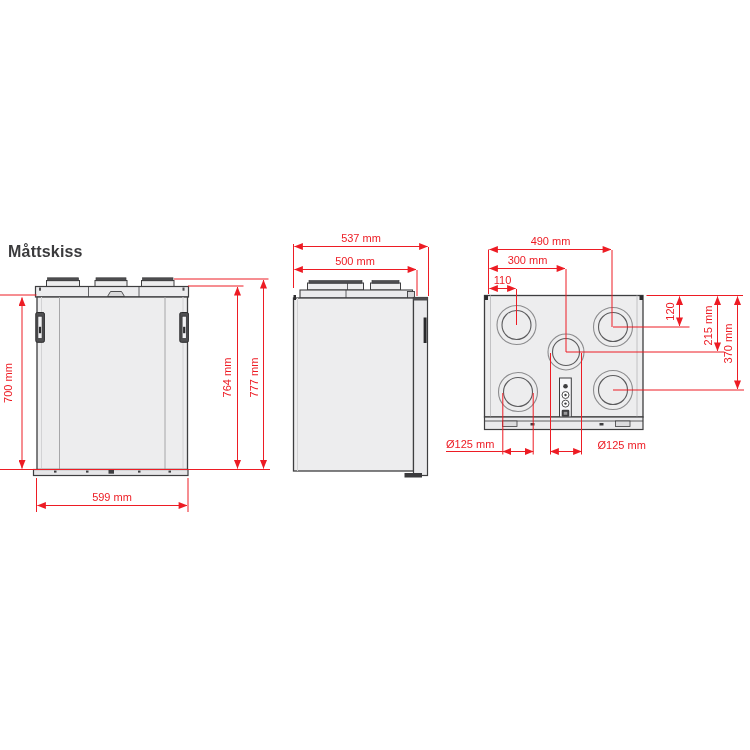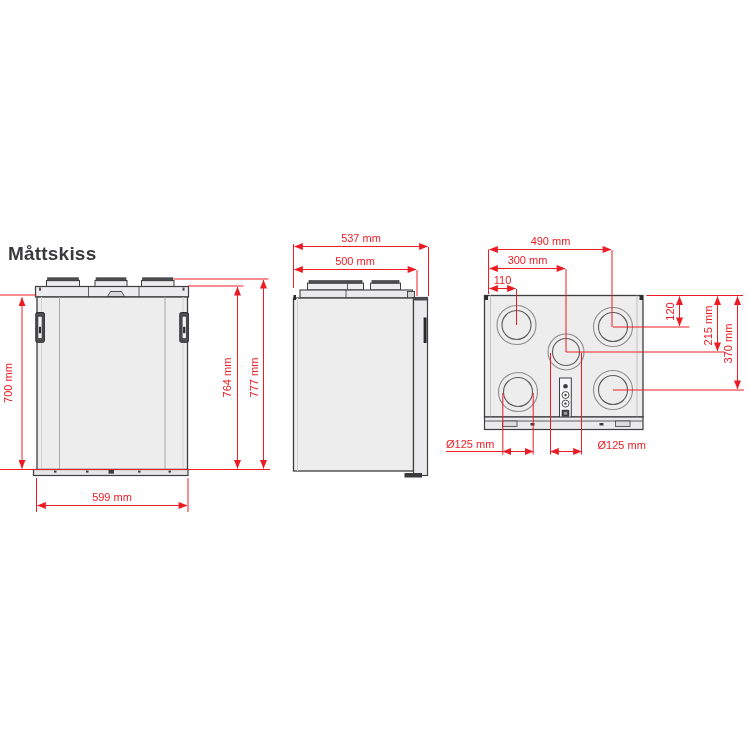--- a/index.html
+++ b/index.html
@@ -12,21 +12,21 @@
     position:relative;
     width:750px;height:750px;
     background:#ffffff;
     font-family:"Liberation Sans", sans-serif;
     overflow:hidden;
   }
   .page-title{
     position:absolute;
     left:8px;top:243px;
     margin:0;
-    font-size:19px;
+    font-size:16px;
     font-weight:600;
     color:#3b3b3d;
     letter-spacing:.2px;
   }
   svg{position:absolute;left:0;top:0;}
   .dim{
     font-family:"Liberation Sans", sans-serif;
     font-size:11px;
     fill:var(--red);
   }

